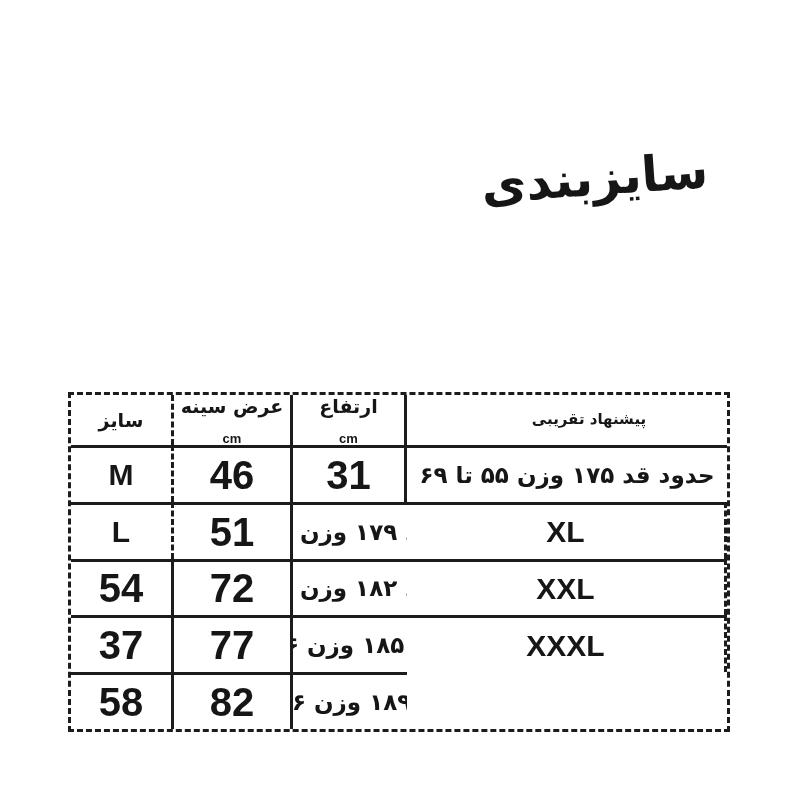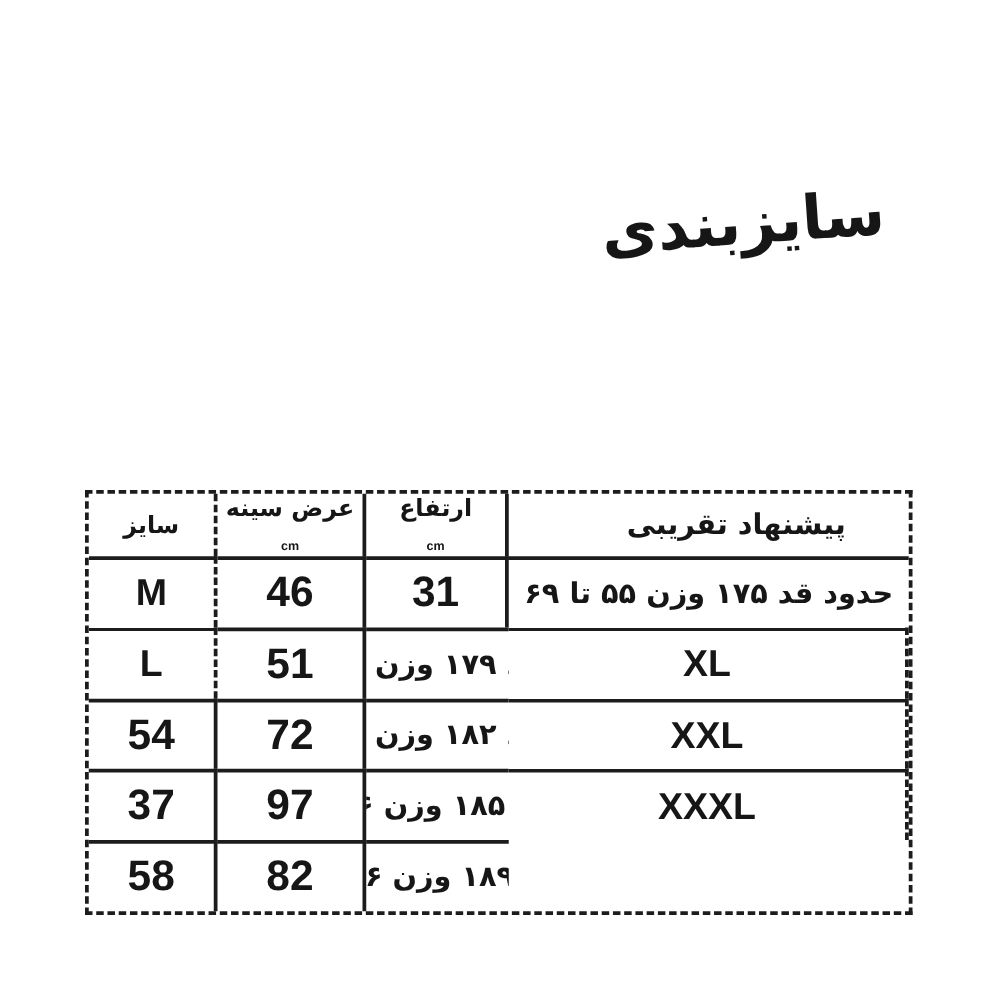--- a/index.html
+++ b/index.html
@@ -58,24 +58,24 @@
     line-height: 1.05;
   }
   
   .sep-dash { border-right: 3.5px dashed var(--line); }
   .sep-solid { border-right: 3.5px solid var(--line); }
   
   .bt { border-top: 3.5px solid var(--line); }
 
   .fa { direction: rtl; font-family: "DejaVu Sans", sans-serif; font-weight: bold; }
   .head-fa { font-size: 19px; padding-top: 2px; }
-  .head-sugg { font-size: 23px; margin-left: 44px; }
-  .unit { font-size: 10px; font-weight: bold; font-family: "Liberation Sans", "DejaVu Sans", sans-serif; margin-top: 15px; }
+  .head-sugg { font-size: 15px; margin-left: 44px; }
+  .unit { font-size: 13px; font-weight: bold; font-family: "Liberation Sans", "DejaVu Sans", sans-serif; margin-top: 15px; }
   .size-val { font-size: 30px; font-weight: bold; font-family: "Liberation Sans", "DejaVu Sans", sans-serif; }
-  .num-val { font-size: 34px; font-weight: bold; font-family: "Liberation Sans", "DejaVu Sans", sans-serif; }
+  .num-val { font-size: 40px; font-weight: bold; font-family: "Liberation Sans", "DejaVu Sans", sans-serif; }
   .sugg-val { font-size: 23px; padding: 0 10px; white-space: nowrap; }
 </style>
 </head>
 <body>
 
 <div class="canvas">
 
   <div class="page-title fa">سایزبندی</div>
 
   <div class="size-table">
@@ -131,21 +131,21 @@
       <span class="fa sugg-val">حدود قد ۱۸۲ وزن ۸۶ تا ۹۵</span>
     </div>
 
     <div class="cell sep-dash bt">
       <span class="size-val">XXL</span>
     </div>
     <div class="cell sep-solid bt">
       <span class="num-val">37</span>
     </div>
     <div class="cell sep-solid bt">
-      <span class="num-val">97</span>
+      <span class="num-val">77</span>
     </div>
     <div class="cell bt">
       <span class="fa sugg-val">حدود قد ۱۸۵ وزن ۹۶ تا ۱۱۵</span>
     </div>
 
     <div class="cell sep-dash bt">
       <span class="size-val">XXXL</span>
     </div>
     <div class="cell sep-solid bt">
       <span class="num-val">58</span>

